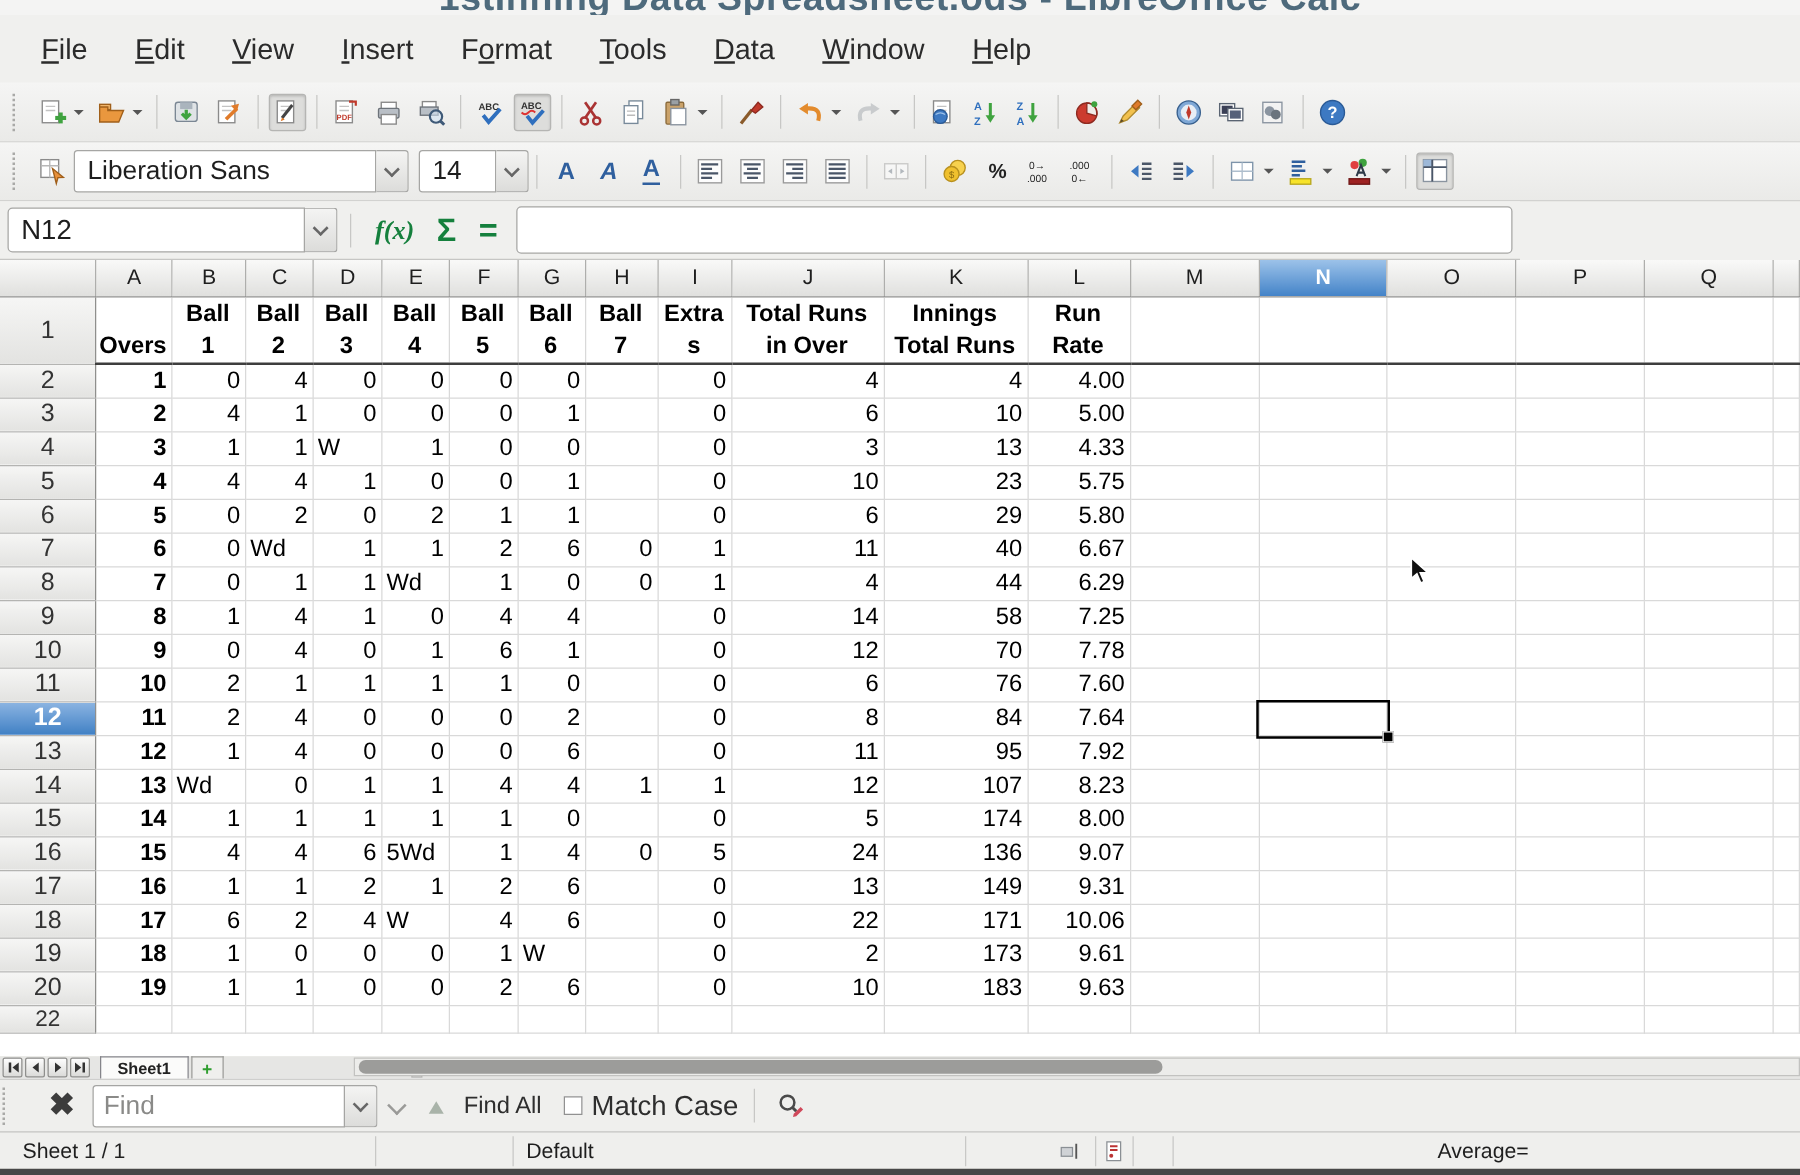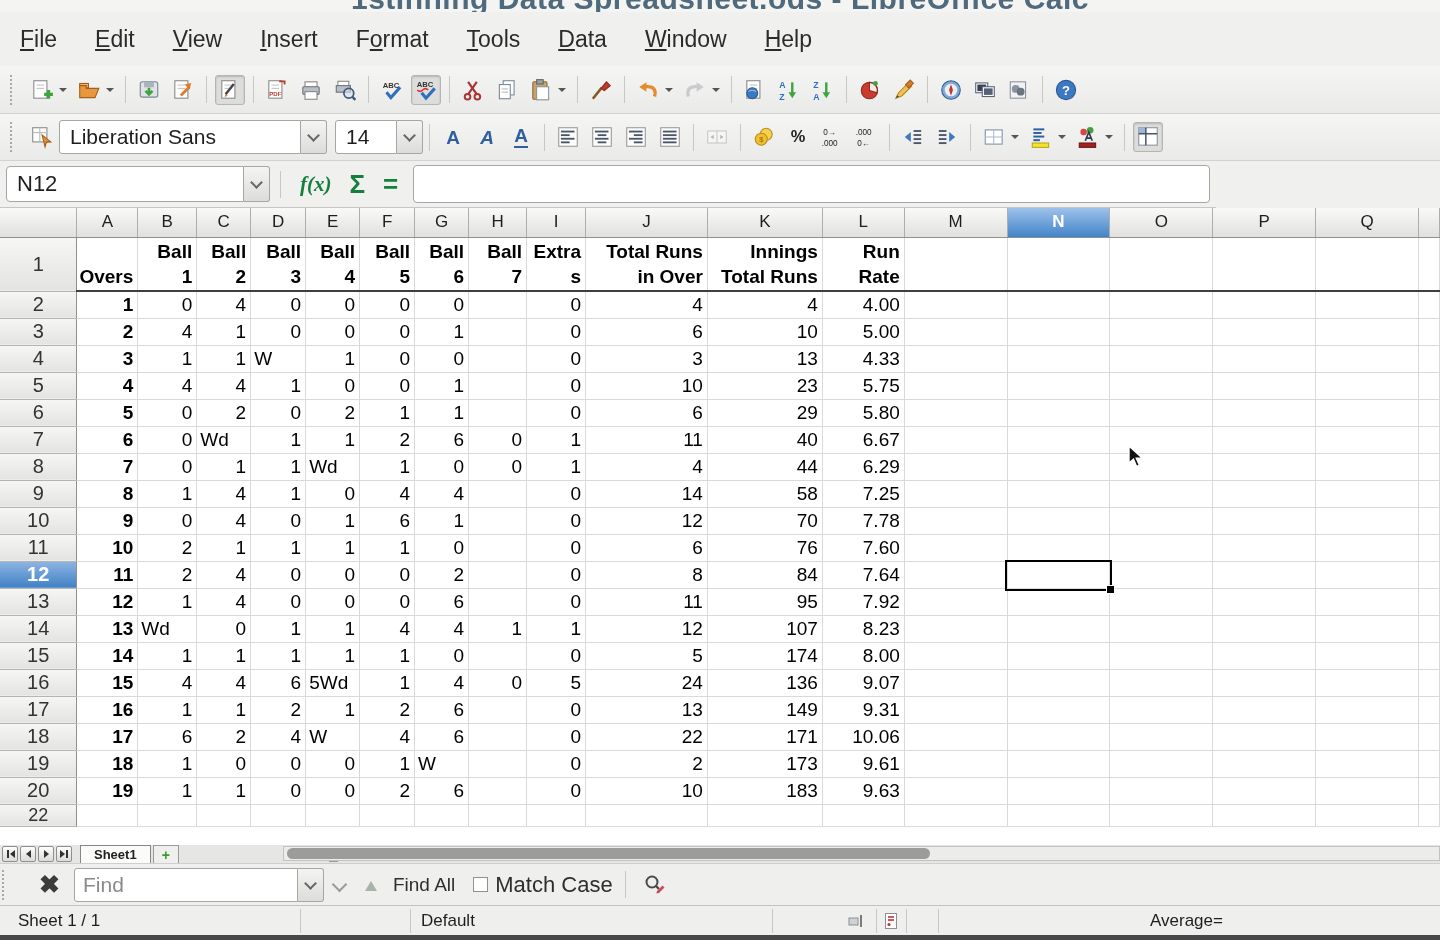--- a/index.html
+++ b/index.html
@@ -3,21 +3,21 @@
 <meta charset="utf-8">
 <style>
   html,body{margin:0;padding:0}
   body{width:1440px;height:940px;position:relative;overflow:hidden;
        font-family:"Liberation Sans",sans-serif;background:#f0f0ee;}
   
   #titlebar{position:absolute;left:0;top:0;width:1440px;height:12px;overflow:hidden;background:#f4f4f3;}
   #titlebar .t{font-size:30px;font-weight:bold;color:#4e6a7c;text-align:center;margin-top:-18px;letter-spacing:.5px;white-space:nowrap}
   
   #menubar{position:absolute;left:0;top:12px;width:1440px;height:54px;display:flex;align-items:center;
-           padding-left:1px;box-sizing:border-box;font-size:23px;color:#2b2b2b;background:#f0f0ee;}
+           padding-left:14px;box-sizing:border-box;font-size:23px;color:#2b2b2b;background:#f0f0ee;}
   .menu-item{padding:5px 19px;cursor:default;white-space:nowrap}
   .menu-item u{text-decoration:underline}
   
   .tbar{position:absolute;left:0;width:1440px;display:flex;align-items:center;box-sizing:border-box;
         background:linear-gradient(#f5f5f4,#eaeae8);border-bottom:1px solid #d2d2d0;padding-left:8px;}
   #tb1{top:66px;height:48px;}
   #tb2{top:114px;height:47px;}
   .grip{width:5px;height:30px;border-left:2px dotted #a9a9a7;margin:0 8px 0 2px;flex:none}
   .tbtn{width:28px;height:28px;margin:0 2px;flex:none;display:flex;align-items:center;justify-content:center;
         position:relative;border-radius:3px;border:1px solid transparent;}
@@ -50,21 +50,21 @@
   .ch{background:linear-gradient(#f9f9f8,#e0e0de);border-right:1px solid #aeaeac;border-bottom:1px solid #8f8f8d;
       font-size:17px;color:#1e1e1e;text-align:center;font-weight:normal}
   .ch.sel{background:linear-gradient(#9cc2e9,#4383c8);color:#fff;font-weight:bold}
   .rh{background:linear-gradient(#f6f6f5,#e3e3e1);border-right:1px solid #8f8f8d;border-bottom:1px solid #b4b4b2;
       font-size:20px;color:#333;text-align:center}
   .rh.sel{background:linear-gradient(#8db5e2,#4181c5);color:#fff;font-weight:bold}
   .cell{background:#fff;border-right:1px solid #d9d9d9;border-bottom:1px solid #d9d9d9;text-align:right;
         padding:0 4px 0 2px;color:#000;white-space:nowrap}
   .cell.txt{text-align:left;padding-left:3px}
   .cell.b{font-weight:bold}
-  tr.hdrrow td.cell{font-weight:bold;vertical-align:bottom;white-space:pre-line;
+  tr.hdrrow td.cell{font-weight:bold;text-align:center;vertical-align:bottom;white-space:pre-line;
         line-height:1.32;border-bottom:2px solid #3e3e3e;padding-bottom:1px}
   tr.hdrrow td.cell.left{text-align:left;padding-left:2px}
   
   #selbox{position:absolute;left:1005px;top:560px;width:103px;height:27px;border:2px solid #000;z-index:20}
   #selhandle{position:absolute;right:-5px;bottom:-5px;width:7px;height:7px;background:#000;border:1px solid #fff}
   #cursor{position:absolute;left:1126px;top:445px;z-index:60;pointer-events:none}
   
   #tabbar{position:absolute;left:0;top:845px;width:1440px;height:18px;background:#e6e6e4;display:flex;align-items:center;box-sizing:border-box}
   .navb{width:14px;height:14px;background:linear-gradient(#fdfdfd,#dbdbd9);border:1px solid #8f8f8d;border-radius:2px;
         margin-left:2px;display:flex;align-items:center;justify-content:center;flex:none}
@@ -75,21 +75,21 @@
         display:flex;align-items:center;font-size:13px;font-weight:bold;color:#222;padding:0 13px;flex:none}
   #addtab{height:17px;background:#efefed;border:1px solid #9a9a98;border-bottom:none;margin-left:2px;
         display:flex;align-items:center;padding:0 8px;color:#2f9e2f;font-weight:bold;font-size:14px;flex:none}
   #tabsplit{width:7px;height:13px;background:#fcfcfb;border:1px solid #9a9a98;margin-left:150px;flex:none}
   #hscroll{position:absolute;left:283px;top:846px;width:1157px;height:15px;background:#ececea;border:1px solid #c2c2c0;box-sizing:border-box}
   #hthumb{position:absolute;left:287px;top:848px;width:643px;height:11px;background:#9c9c9a;border-radius:6px}
   
   #findbar{position:absolute;left:0;top:863px;width:1440px;height:42px;background:#efefed;border-top:1px solid #cfcfcd;
         display:flex;align-items:center;box-sizing:border-box}
   #find-close{font-size:25px;font-weight:bold;color:#3c3c3c;margin:0 14px 0 22px;line-height:1}
-  #find-input{width:224px;height:34px;border:1px solid #a5a5a3;border-radius:3px 0 0 3px;font-size:21px;
+  #find-input{width:202px;height:34px;border:1px solid #a5a5a3;border-radius:3px 0 0 3px;font-size:21px;
         padding:0 8px;box-sizing:border-box;font-family:"Liberation Sans",sans-serif;color:#222;background:#fff}
   #find-input::placeholder{color:#8a8a88}
   .findnav{margin:0 10px;display:flex;align-items:center}
   .chev-down{width:9px;height:9px;border-right:2.5px solid #9a9a98;border-bottom:2.5px solid #9a9a98;transform:rotate(45deg)}
   .arrow-up{width:0;height:0;border:6px solid transparent;border-bottom:10px solid #a9b3a9;margin-top:-4px}
   #find-all{font-size:19px;color:#2e2e2e;margin:0 8px 0 6px}
   #match-box{width:13px;height:13px;background:#fff;border:1px solid #919191;margin:0 7px 0 10px}
   #match-case{font-size:22px;color:#2e2e2e}
   
   #statusbar{position:absolute;left:0;top:905px;width:1440px;height:30px;background:#efefed;border-top:1px solid #c4c4c2;

